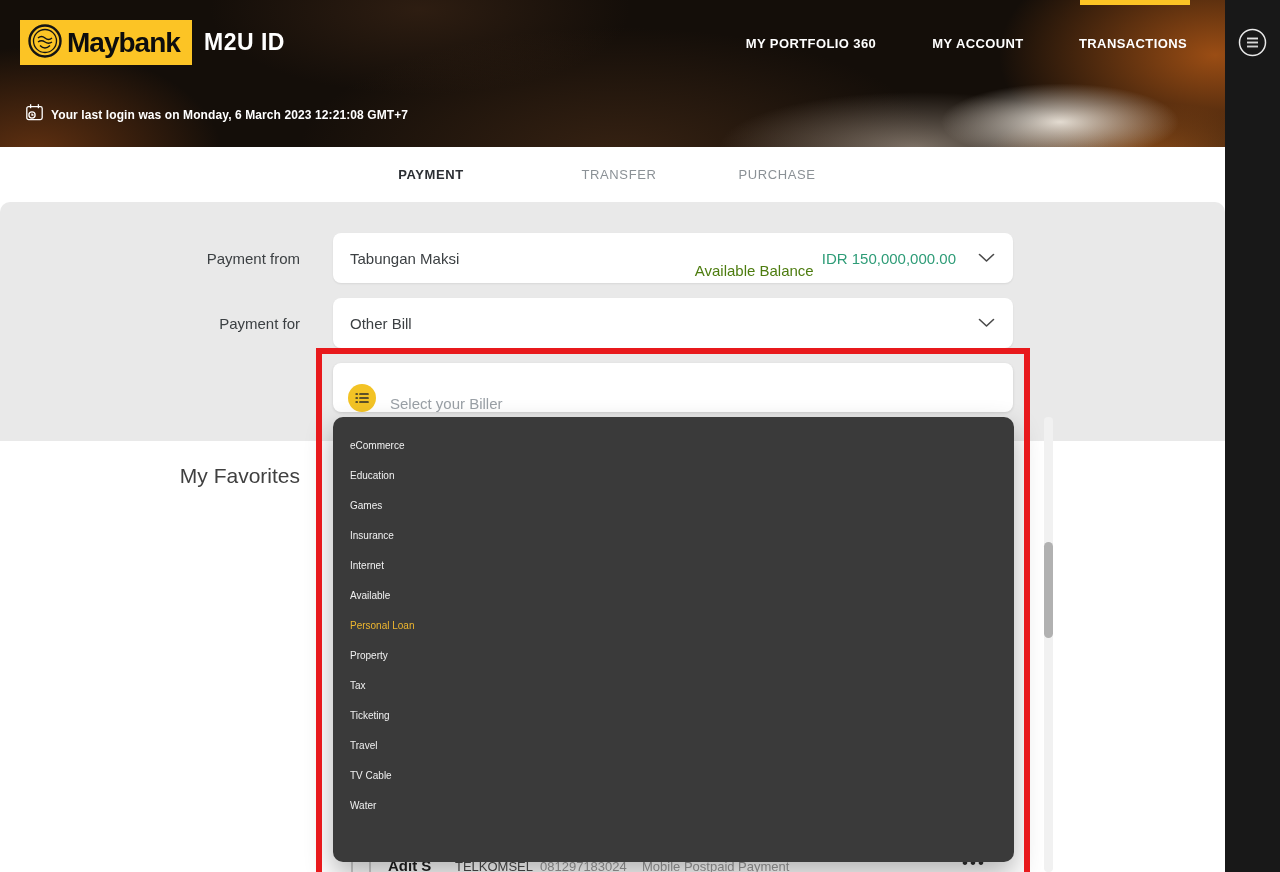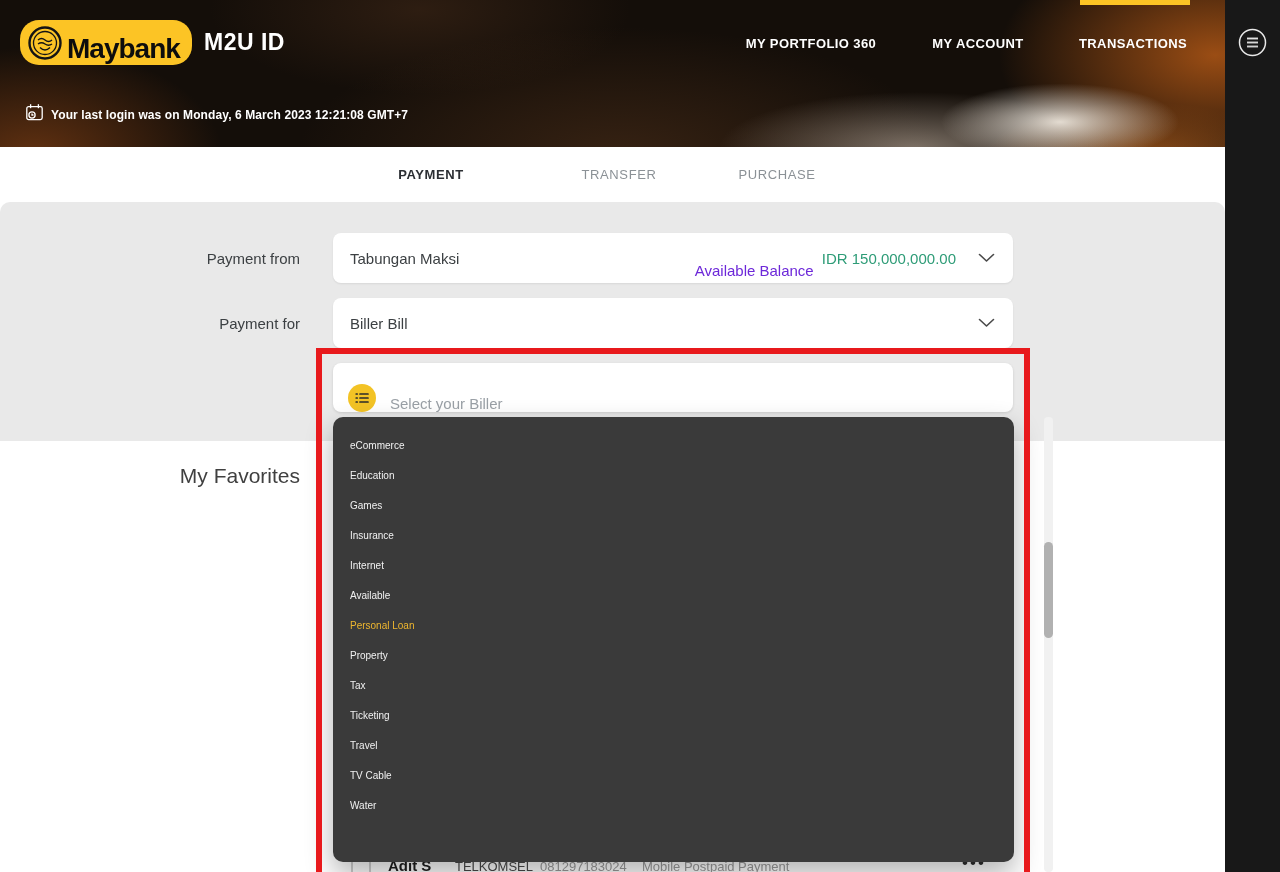--- a/index.html
+++ b/index.html
@@ -16,21 +16,21 @@
       radial-gradient(170px 55px at 1060px 122px, rgba(236,229,219,.95), rgba(236,229,219,0) 70%),
       radial-gradient(280px 80px at 915px 148px, rgba(208,192,176,.55), rgba(208,192,176,0) 70%),
       radial-gradient(300px 170px at 1215px 55px, rgba(178,88,22,.85), rgba(178,88,22,0) 72%),
       radial-gradient(230px 90px at 1140px 165px, rgba(196,108,34,.75), rgba(196,108,34,0) 70%),
       radial-gradient(260px 150px at 35px 155px, rgba(148,72,22,.6), rgba(148,72,22,0) 72%),
       radial-gradient(430px 170px at 620px 155px, rgba(96,58,30,.45), rgba(96,58,30,0) 75%),
       radial-gradient(300px 120px at 420px 10px, rgba(84,52,30,.4), rgba(84,52,30,0) 70%);
   }
   .logo-box {
     position:absolute; left:20px; top:20px; width:172px; height:45px;
-    background:#fcc425; display:flex; align-items:flex-end; padding-left:7px;border-radius:19px;
+    background:#fcc425; display:flex; align-items:center; padding-left:7px;
   }
   .logo-text { font-size:28px; font-weight:800; color:#0d0d0d; letter-spacing:-1px; margin-left:4px; }
   .app-title { position:absolute; left:204px; top:29px; color:#fff; font-size:23px; font-weight:700; letter-spacing:.5px; }
   .nav-item { position:absolute; top:36px; transform:translateX(-50%); color:#fff; font-size:13px; font-weight:700; letter-spacing:.4px; white-space:nowrap; cursor:pointer; }
   .nav-portfolio { left:811px; } .nav-account { left:978px; } .nav-transactions { left:1133px; }
   .nav-active-bar { position:absolute; left:1080px; top:0; width:110px; height:5px; background:#fcc425; }
   .last-login { position:absolute; left:25px; top:103px; display:flex; align-items:center; gap:7px; color:#fff; }
   .last-login-text { font-size:12px; font-weight:600; letter-spacing:.1px; }
   
   .sidebar { position:absolute; left:1225px; top:0; width:55px; height:872px; background:#181818; }
@@ -46,21 +46,21 @@
   .gray-panel { position:absolute; left:0; top:202px; width:1225px; height:239px; background:#e9e9e9; border-radius:10px 10px 0 0; }
   .form-label { position:absolute; left:0; width:300px; text-align:right; font-size:15px; color:#3c4043; }
   .lbl-from { top:250px; } .lbl-for { top:315px; }
   .field {
     position:absolute; left:333px; width:680px; height:50px; background:#fff; border-radius:8px;
     box-shadow:0 1px 2px rgba(0,0,0,.08); display:flex; align-items:center; padding:0 18px 0 17px; cursor:pointer;
   }
   .field-from { top:233px; } .field-for { top:298px; }
   .field-main { font-size:15px; color:#3c4043; flex:1 1 auto; }
   .balance-wrap { display:flex; align-items:center; gap:8px; margin-right:22px; }
-  .balance-label { font-size:15px; color:#6d28d9;margin-top:24px; }
+  .balance-label { font-size:15px; color:#4d7c0f;margin-top:24px; }
   .balance-value { font-size:15px; color:#2e9c77; }
   
   .select-field {
     position:absolute; left:333px; top:363px; width:680px; height:49px; background:#fff; border-radius:8px;
     box-shadow:0 1px 3px rgba(0,0,0,.12); display:flex; align-items:flex-end; padding:0 16px 0 15px; z-index:30; cursor:pointer;
   }
   .list-badge { width:28px; height:28px; border-radius:50%; background:#f3c325; display:flex; align-items:center; justify-content:center; flex:0 0 auto; }
   .select-placeholder { font-size:15px; color:#9aa0a6; margin-left:14px; }
   
   .dropdown {
@@ -154,21 +154,21 @@
     </span>
     <span>
       <svg width="17" height="10" viewBox="0 0 17 10" fill="none">
           <polyline points="1.5,1.5 8.5,8 15.5,1.5" stroke="#4a4a4a" stroke-width="1.6" stroke-linecap="round" stroke-linejoin="round"></polyline>
         </svg>
     </span>
   </div>
 
   <div class="form-label lbl-for">Payment for</div>
   <div class="field field-for">
-    <span class="field-main">Biller Bill</span>
+    <span class="field-main">Other Bill</span>
     <span>
       <svg width="17" height="10" viewBox="0 0 17 10" fill="none">
           <polyline points="1.5,1.5 8.5,8 15.5,1.5" stroke="#4a4a4a" stroke-width="1.6" stroke-linecap="round" stroke-linejoin="round"></polyline>
         </svg>
     </span>
   </div>
 
   <div class="select-field">
     <span class="list-badge">
       <svg width="14" height="12" viewBox="0 0 14 12" fill="none" stroke="#2b2b2b" stroke-width="1.7" stroke-linecap="round">

